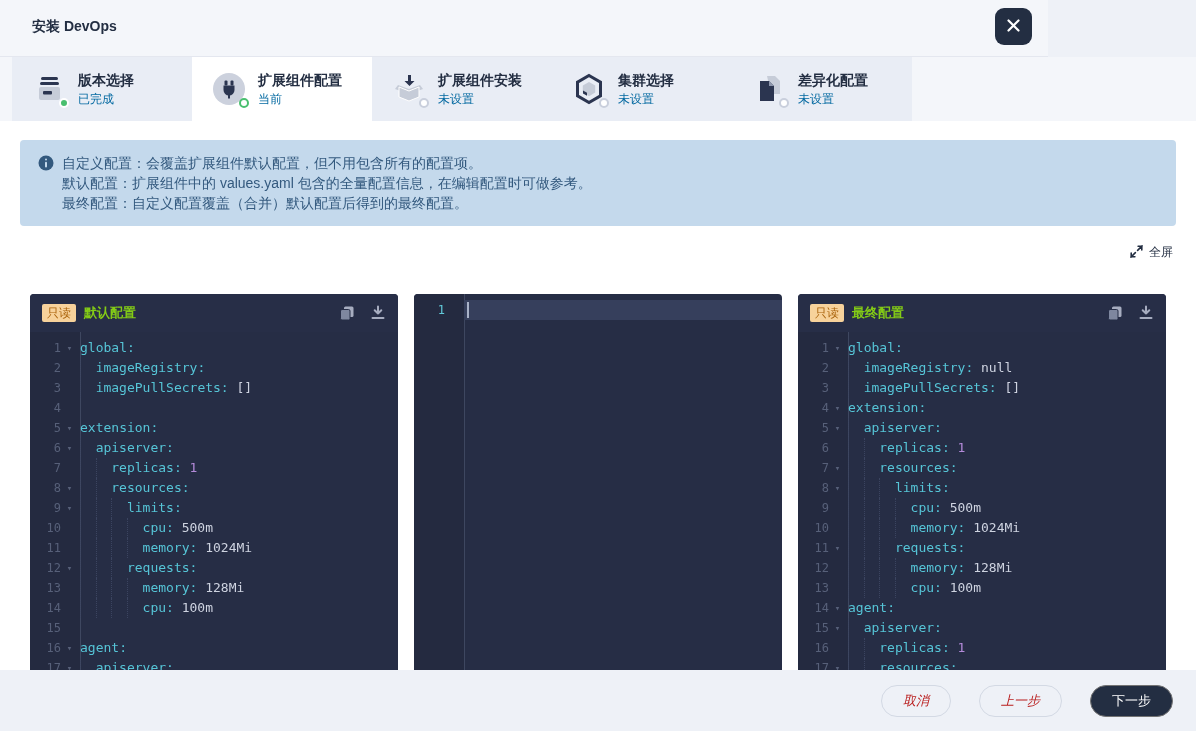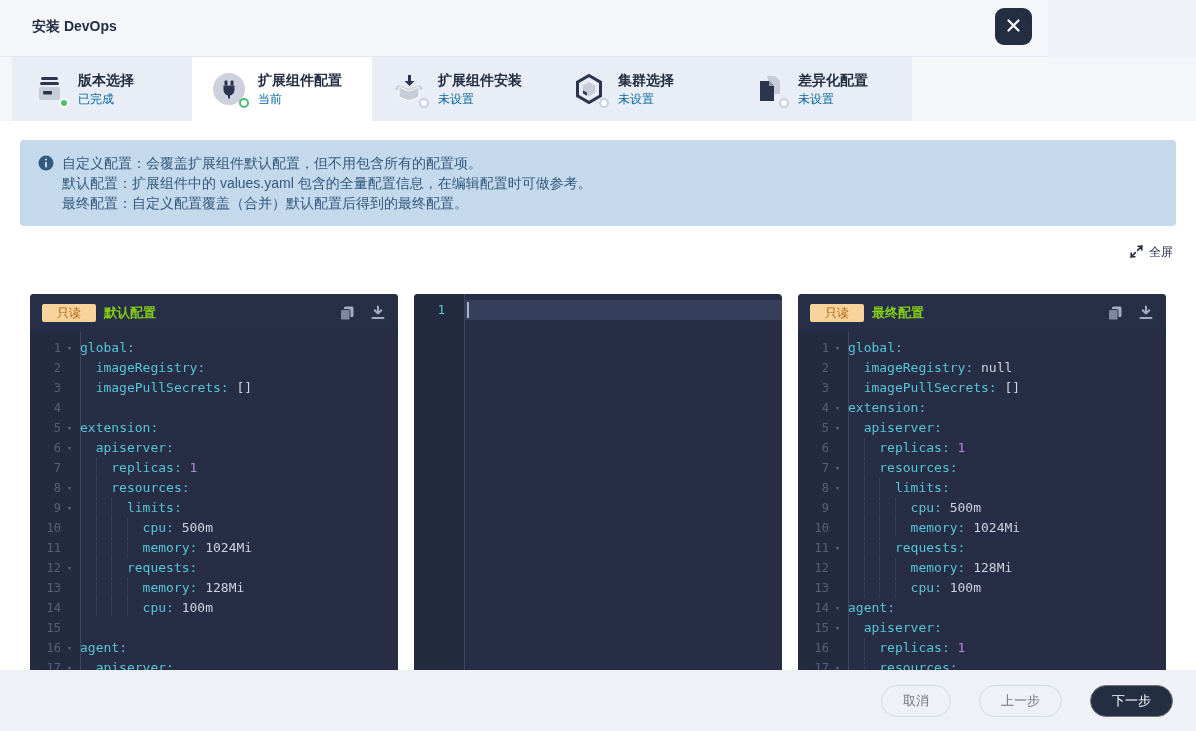--- a/index.html
+++ b/index.html
@@ -31,21 +31,21 @@
   .banner-icon { flex:none; width:16px; height:16px; margin:2px 8px 0 4px; }
   .banner-lines { font-size:14px; color:#33597e; line-height:20px; }
 
   .fs-link { position:absolute; top:123px; right:23px; display:flex; align-items:center; gap:6px; cursor:pointer; }
   .fs-link span { font-size:12px; color:#232e42; }
 
   
   .editors { position:absolute; top:173px; left:30px; width:1136px; display:flex; gap:16px; }
   .editor { width:368px; height:420px; background:#262d45; border-radius:4px 4px 0 0; overflow:hidden; display:flex; flex-direction:column; }
   .editor-header { height:38px; flex:none; background:#272e47; display:flex; align-items:center; padding:0 12px; }
-  .ro-badge { background:#f7d29b; color:#a96109; font-size:12px; line-height:18px; padding:0 15px; border-radius:2px; margin-right:8px; }
+  .ro-badge { background:#f7d29b; color:#a96109; font-size:12px; line-height:18px; padding:0 5px; border-radius:2px; margin-right:8px; }
   .editor-title { color:#84cc16; font-size:13px; font-weight:bold; }
   .header-icons { margin-left:auto; display:flex; align-items:center; gap:14px; }
   .hicon { width:17px; height:17px; cursor:pointer; display:flex; align-items:center; justify-content:center; }
 
   .editor-body { position:relative; flex:1; padding-top:6px; overflow:hidden; }
   .editor-body::before { content:''; position:absolute; left:0; top:0; bottom:0; width:50px; background:#242a40; }
   .editor-body::after  { content:''; position:absolute; left:50px; top:0; bottom:0; width:1px; background:#3e4760; }
   .code-line { position:relative; z-index:1; display:flex; height:20px; line-height:20px; font-family:"DejaVu Sans Mono",monospace; font-size:13px; }
   .gutter { width:50px; flex:none; display:flex; }
   .ln { width:31px; text-align:right; color:#576079; font-size:12px; }
@@ -55,21 +55,21 @@
   .tok-key { color:#56c5d7; }
   .tok-num { color:#b38ad9; }
   .tok-val { color:#ced3e0; }
   .code-line.active .code-text { background:#363f5c; }
   .code-line.active .ln { color:#61c9d9; }
   .cursor { position:absolute; left:3px; top:2px; width:2px; height:16px; background:#a9b2c8; }
 
   
   .footer { position:absolute; top:670px; left:0; width:1196px; height:61px; background:#eef1f7; display:flex; align-items:center; justify-content:flex-end; gap:28px; padding-right:23px; }
   .btn { height:32px; padding:0 21px; border-radius:16px; font-size:13px; cursor:pointer; font-family:inherit; }
-  .btn.outline { background:#eef1f7; border:1px solid #d3d9e4; color:#737373; }
+  .btn.outline { background:#eef1f7; border:1px solid #d3d9e4; color:#b91c1c;font-style:italic; }
   .btn.primary { background:#232e42; border:1px solid #737373; color:#ffffff; }
 </style>
 </head>
 <body>
 
 <div class="titlebar">
   <div class="win-title">安装 DevOps</div>
   <button class="close-btn">
     <span>
       <svg width="15" height="15" viewBox="0 0 15 15">

